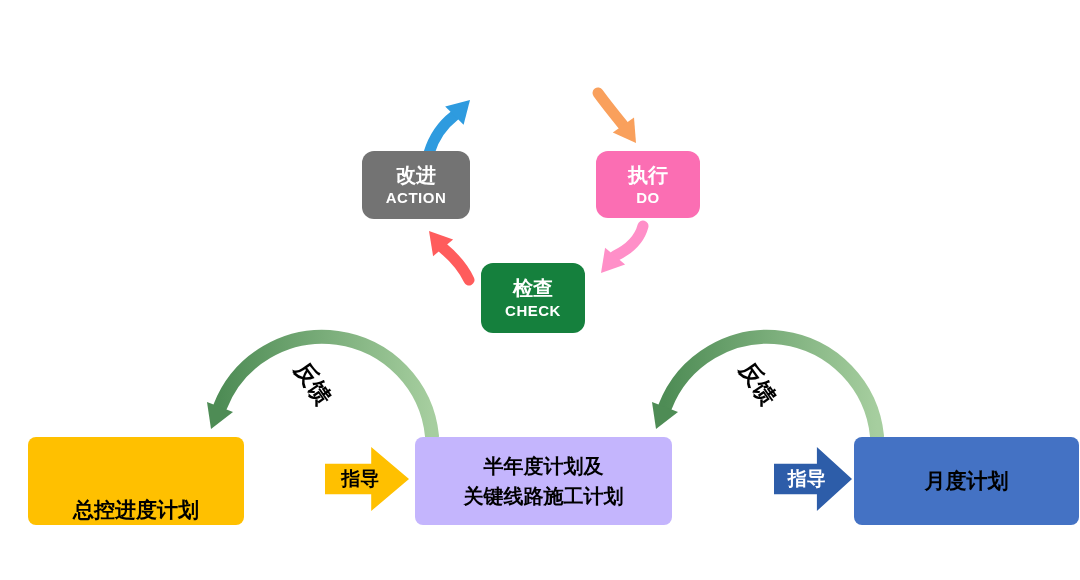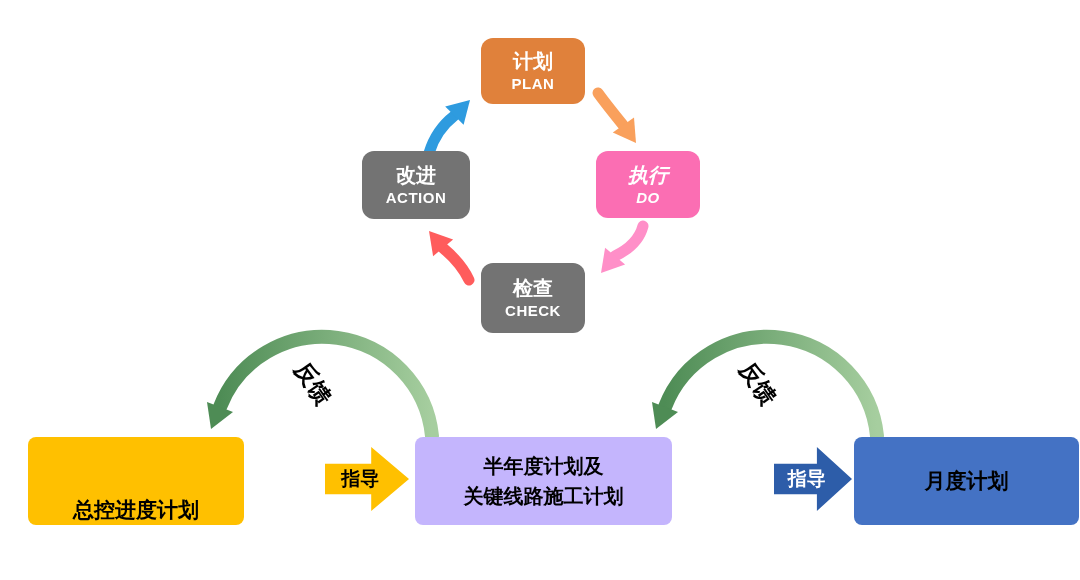--- a/index.html
+++ b/index.html
@@ -8,22 +8,22 @@
   .stage { position:absolute; left:0; top:0; width:1080px; height:580px; overflow:hidden; }
   svg.arrows-layer { position:absolute; left:0; top:0; pointer-events:none; }
 
   
   .pnode { position:absolute; border-radius:12px; color:#fff; display:flex;
     flex-direction:column; align-items:center; justify-content:center;
     font-weight:bold; line-height:1.3; text-align:center; }
   .pnode .zh { font-size:20px; }
   .pnode .en { font-size:15px; letter-spacing:.5px; }
   #plan   { left:481px; top:38px;  width:104px; height:66px; background:#E0813B; }
-  #do     { left:596px; top:151px; width:104px; height:67px; background:#FB6EB3;font-style:italic; }
-  #check  { left:481px; top:263px; width:104px; height:70px; background:#737373; }
+  #do     { left:596px; top:151px; width:104px; height:67px; background:#FB6EB3; }
+  #check  { left:481px; top:263px; width:104px; height:70px; background:#15803d; }
   #action { left:362px; top:151px; width:108px; height:68px; background:#737373; }
 
   
   .fbox { position:absolute; top:437px; height:88px; border-radius:8px;
     display:flex; flex-direction:column; align-items:center; justify-content:center;
     color:#000; font-weight:bold; font-size:21px; text-align:center; line-height:1.5; }
   .fbox.master  { left:28px;  width:216px; background:#FFC000;justify-content:flex-end; }
   .fbox.half    { left:415px; width:257px; background:#c4b5fd; font-size:20px; }
   .fbox.monthly { left:854px; width:225px; background:#4472C4; }
 
@@ -79,24 +79,20 @@
     <g>
       <path d="M 432 436 A 110 110 0 0 0 220 407" stroke="url(#arcGrad)" stroke-width="14" fill="none" stroke-linecap="round"></path>
       <polygon points="211,429 233,412 207,402" fill="#4E8C55"></polygon>
     </g>
     <g>
       <path d="M 877 436 A 110 110 0 0 0 665 407" stroke="url(#arcGrad)" stroke-width="14" fill="none" stroke-linecap="round"></path>
       <polygon points="656,429 678,412 652,402" fill="#4E8C55"></polygon>
     </g>
   </svg>
 
-  <div class="pnode" id="plan">
-    <div class="zh">计划</div>
-    <div class="en">PLAN</div>
-  </div>
   <div class="pnode" id="do">
     <div class="zh">执行</div>
     <div class="en">DO</div>
   </div>
   <div class="pnode" id="check">
     <div class="zh">检查</div>
     <div class="en">CHECK</div>
   </div>
   <div class="pnode" id="action">
     <div class="zh">改进</div>

